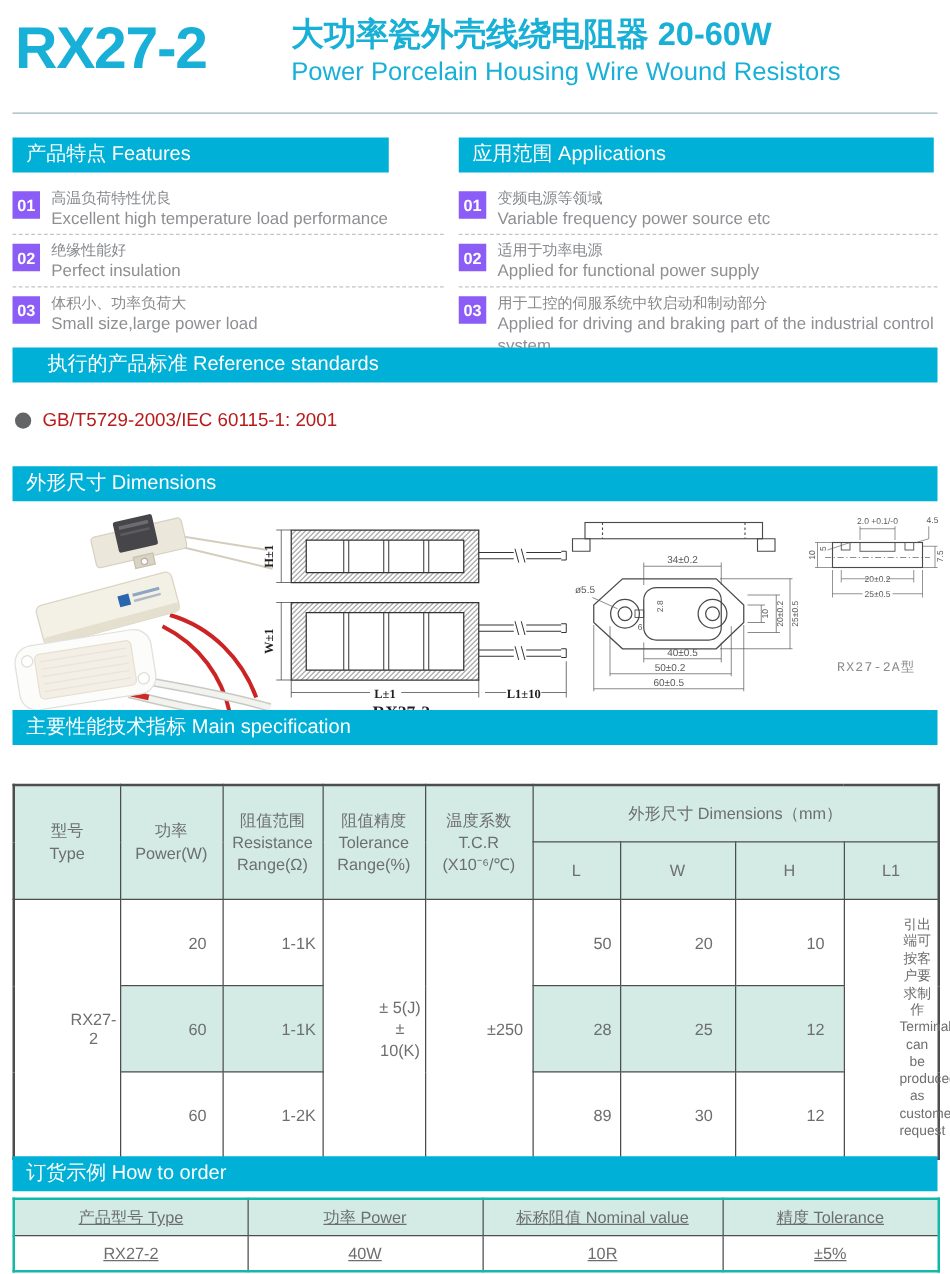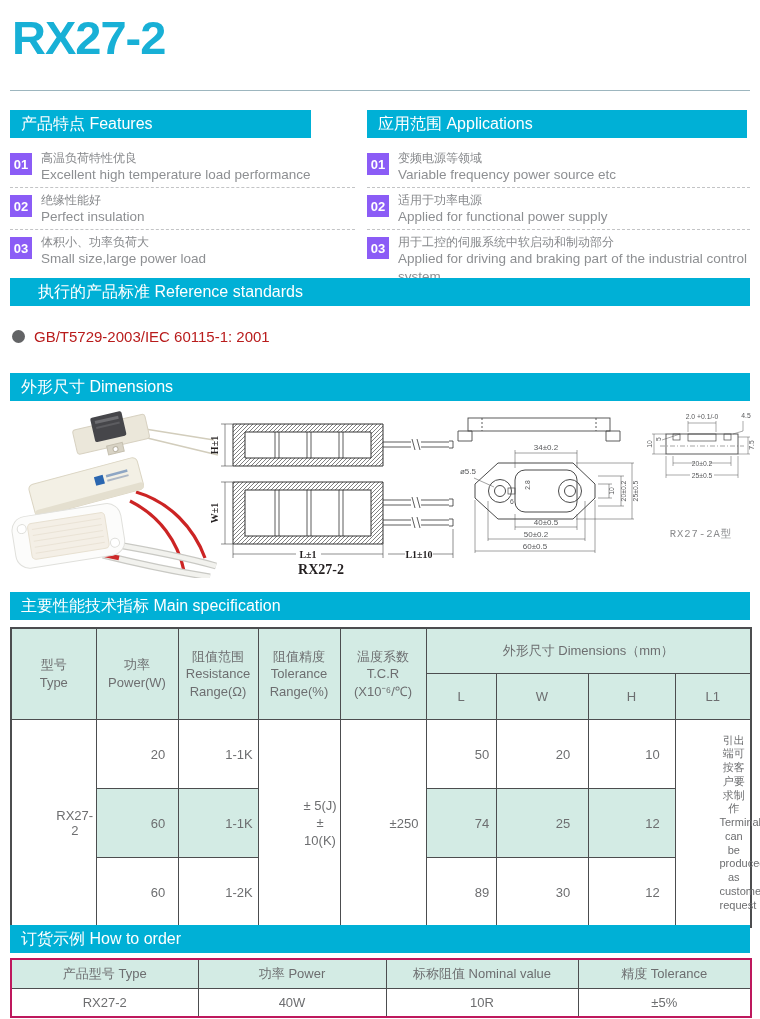--- a/index.html
+++ b/index.html
@@ -13,21 +13,21 @@
   .title-en{font-size:20.5px;line-height:1.3;margin-top:3px;}
   .header-rule{position:absolute;left:10px;top:90px;width:740px;height:0;
                border-top:1px solid #9db6bf;}
   
   .bar{position:absolute;height:28px;background:#00b0d6;color:#fff;font-size:16px;
        line-height:28px;padding-left:11px;box-sizing:border-box;white-space:nowrap;}
   .bar-features{left:10px;top:110px;width:301px;}
   .bar-applications{left:367px;top:110px;width:380px;}
   .bar-standards{left:10px;top:278px;width:740px;padding-left:28px;}
   .bar-dimensions{left:10px;top:373px;width:740px;}
-  .bar-spec{left:10px;top:592px;width:740px;}
+  .bar-spec{left:10px;top:568px;width:740px;}
   .bar-order{left:10px;top:925px;width:740px;}
   
   .flist{position:absolute;top:146px;}
   .flist.features{left:10px;width:345px;}
   .flist.applications{left:367px;width:383px;}
   .fitem{display:flex;gap:9px;padding:4px 0 3px 0;min-height:34px;}
   .fitem.dashed{border-bottom:1px dashed #c3c4c6;}
   .badge{flex:0 0 22px;width:22px;height:22px;background:#8b5cf6;color:#fff;
          font-size:13px;font-weight:bold;display:flex;align-items:center;
          justify-content:center;margin-top:3px;}
@@ -56,32 +56,36 @@
   .spec-table th,.spec-table td{border:1px solid #4c4d4f;text-align:center;
               vertical-align:middle;font-weight:normal;padding:2px;}
   .spec-table th{background:#d3ebe4;}
   .spec-table .hrow1 th{height:40px;}
   .spec-table .hrow2 th{height:41px;}
   .spec-table tbody td{height:64px;background:#fff;padding-left:44px;}
   .spec-table tr.alt td.shade{background:#d3ebe4;}
   .pre{white-space:pre-line;line-height:1.35;}
   .l1-cell{font-size:11px;line-height:1.25;}
   .order-table{position:absolute;left:10px;top:958px;width:740px;
-               border:2px solid #be185d;font-size:13px;color:#6d6e70;}
+               border:2px solid #14b8a6;font-size:13px;color:#6d6e70;text-decoration:underline;}
   .order-table th,.order-table td{border:1px solid #4c4d4f;text-align:center;
                vertical-align:middle;font-weight:normal;}
   .order-table th{background:#d3ebe4;height:26px;}
   .order-table td{background:#fff;height:25px;}
 </style>
 </head>
 <body>
 
 <div class="page">
 
   <div class="model">RX27-2</div>
+  <div class="titles">
+    <div class="title-cn">大功率瓷外壳线绕电阻器 20-60W</div>
+    <div class="title-en">Power Porcelain Housing Wire Wound Resistors</div>
+  </div>
   <div class="header-rule"></div>
 
   <div class="bar bar-applications">应用范围 Applications</div>
   <div class="bar bar-features">产品特点 Features</div>
 
   <div class="flist features">
     <div class="fitem dashed">
       <div class="badge">01</div>
       <div class="ftext">
           <span class="cn">高温负荷特性优良</span>
@@ -334,21 +338,21 @@
 Terminals
 can be
 produced
 as
 customer's
 request</td>
       </tr>
       <tr class="alt">
         <td class="shade">60</td>
         <td class="shade">1-1K</td>
-        <td class="shade">74</td>
+        <td class="shade">28</td>
         <td class="shade">25</td>
         <td class="shade">12</td>
       </tr>
       <tr>
         <td>60</td>
         <td>1-2K</td>
         <td>89</td>
         <td>30</td>
         <td>12</td>
       </tr>

